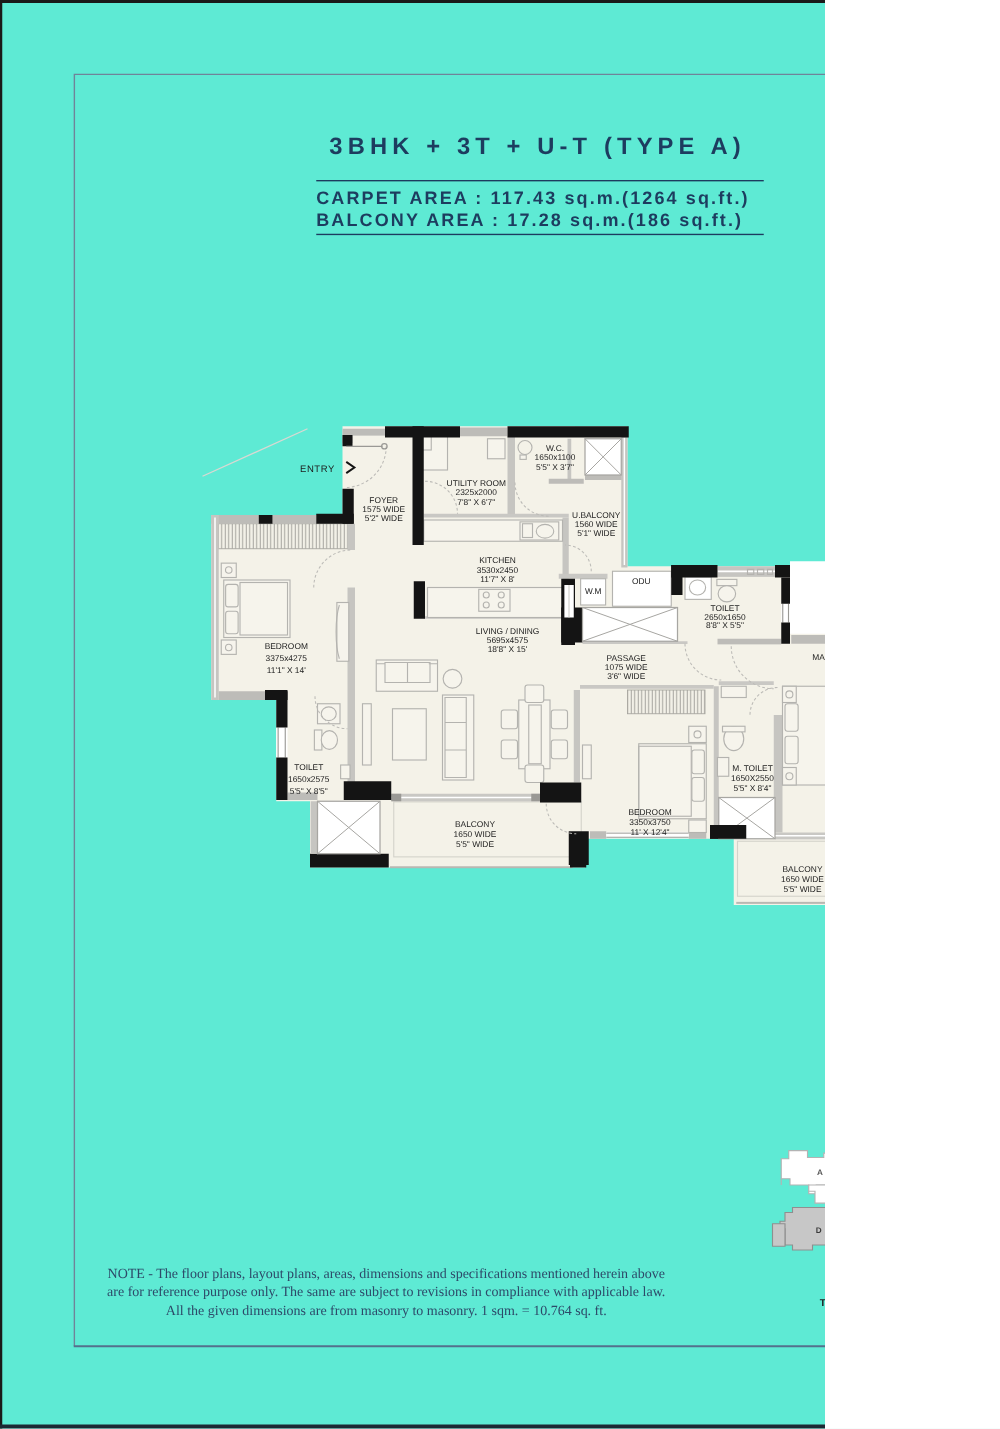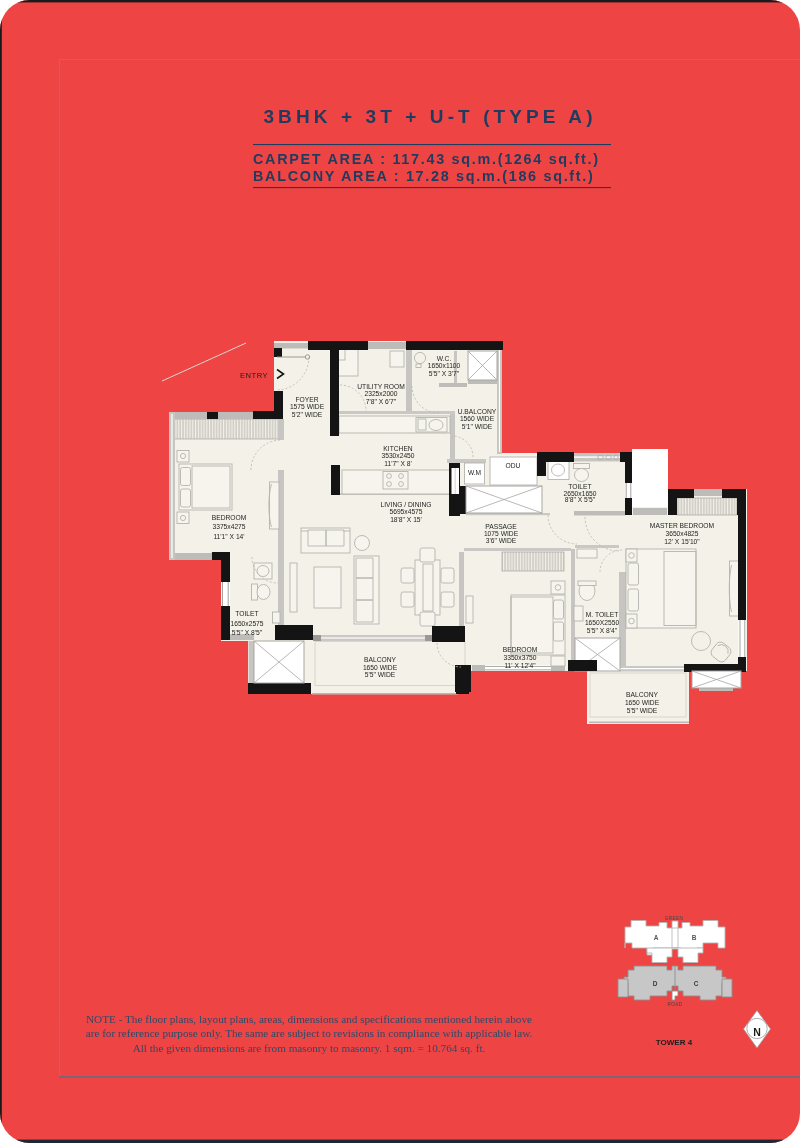--- a/index.html
+++ b/index.html
@@ -1,16 +1,16 @@
 <!DOCTYPE html>
 <html><head>
 <meta charset="utf-8">
 <style>
   html,body{margin:0;padding:0;background:#ffffff;}
-  #page{position:relative;width:800px;height:1143px;overflow:hidden;background:#ef4444;border-radius:30px;}
+  #page{position:relative;width:660px;height:1143px;overflow:hidden;background:#5eead4;}
   svg{display:block}
   text{font-family:"Liberation Sans",sans-serif;}
   .lbl{font-size:6.7px;fill:#1c1c1c;text-anchor:middle;}
   .hdr{fill:#1d3c5f;font-weight:bold;text-anchor:middle;}
   .note{font-family:"Liberation Serif",serif;font-size:11.2px;fill:#2d4a69;text-anchor:middle;}
 </style>
 </head>
 <body>
 <div id="page">
 <svg width="800" height="1143" viewBox="0 0 800 1143">

